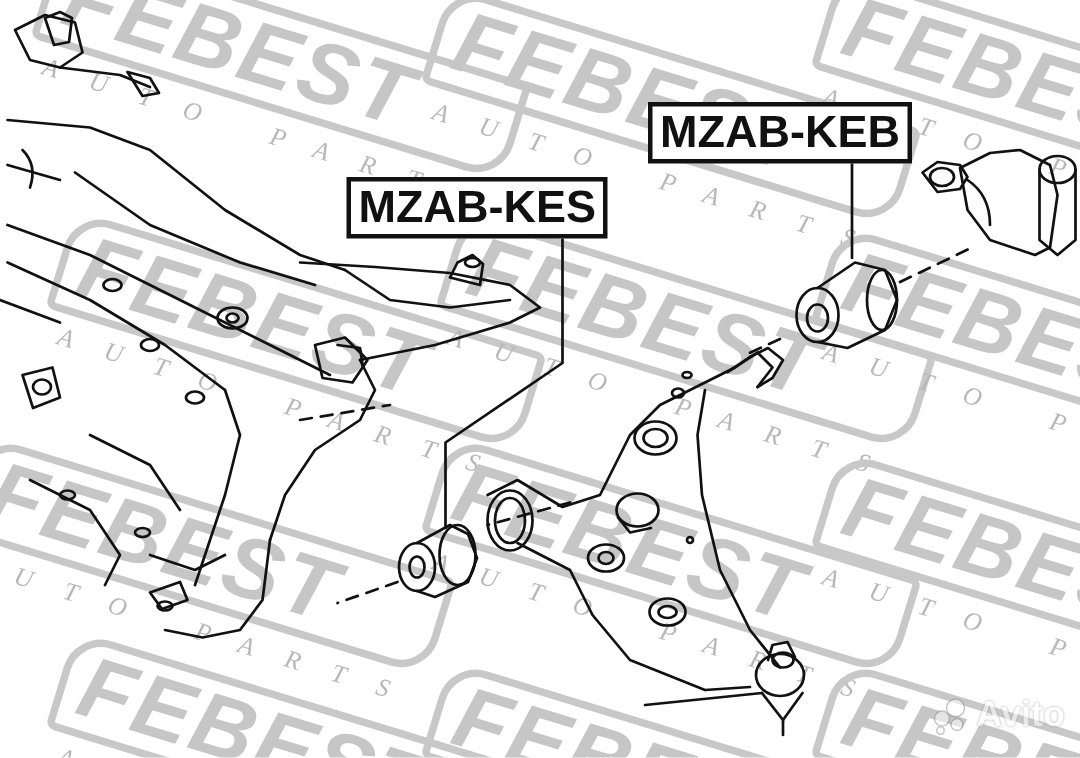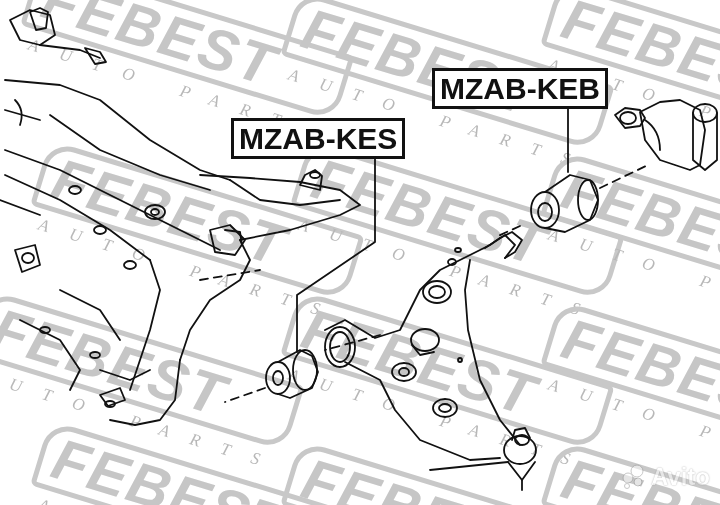--- a/index.html
+++ b/index.html
@@ -3,21 +3,21 @@
   <meta charset="utf-8">
   <style>
     html, body { margin: 0; padding: 0; background: #ffffff; }
     body { width: 720px; height: 505px; overflow: hidden; position: relative; font-family: "Liberation Sans", sans-serif; }
     #stage { position: absolute; left: 0; top: 0; width: 720px; height: 505px; }
     .wm { position: absolute; transform-origin: 0 0; transform: rotate(17deg); pointer-events: none; }
     .wm-box { border: 5px solid #c8c8c8; border-radius: 26px 6px 26px 6px; padding: 0 10px; height: 58px; display: flex; align-items: center; }
     .wm-word { font-family: "Liberation Sans", sans-serif; font-weight: bold; font-size: 58px; color: #c6c6c6; letter-spacing: 2px; font-style: italic; line-height: 1; }
     .wm-sub { font-family: "Liberation Serif", serif; font-style: italic; font-size: 17px; color: #b8b8b8; letter-spacing: 22px; margin-top: 6px; margin-left: 14px; white-space: nowrap; }
     .label { position: absolute; background: #ffffff; border: 3px solid #111111; font-family: "Liberation Sans", sans-serif; font-weight: bold; color: #111111; font-size: 30px; line-height: 1; padding: 3px 5px 2px 5px; letter-spacing: 0px; white-space: nowrap; margin-left: 27px; }
-    .avito { position: absolute; right: 10px; bottom: 14px; display: flex; align-items: flex-start; gap: 4px; opacity: 0.55; }
+    .avito { position: absolute; right: 10px; bottom: 14px; display: flex; align-items: center; gap: 4px; opacity: 0.55; }
     .avito-text { font-family: "Liberation Sans", sans-serif; font-size: 24px; color: #ffffff; text-shadow: 0 0 2px #9a9a9a, 0 0 1px #888; font-weight: bold; }
     svg { position: absolute; left: 0; top: 0; }
   </style>
 </head>
 <body>
 
 <div id="stage">
 
   <div class="wm" style="left:40px; top:-40px;">
     <div class="wm-box">

